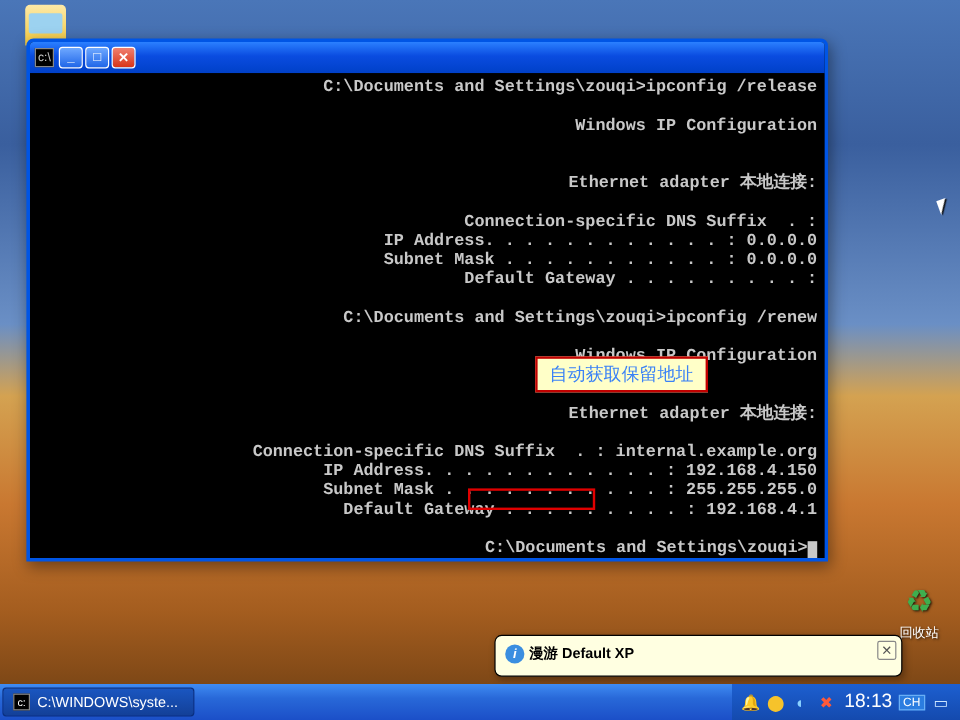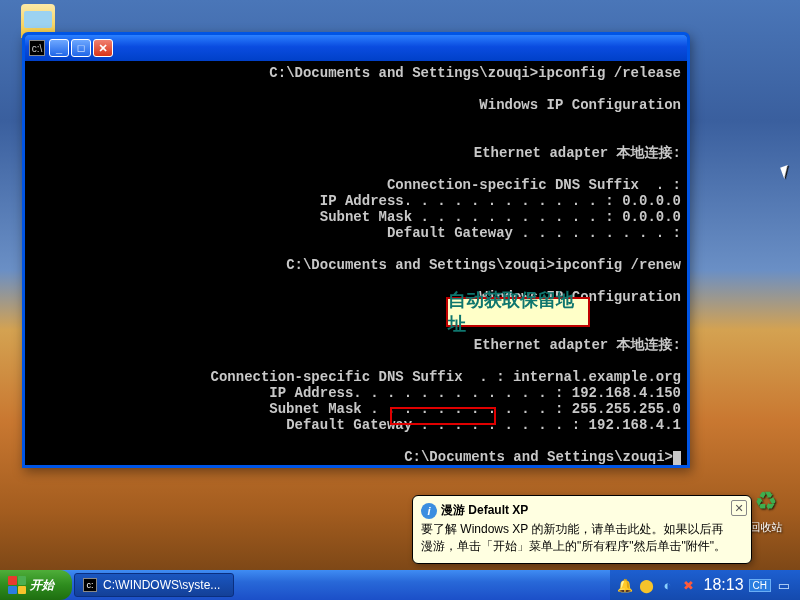--- a/index.html
+++ b/index.html
@@ -40,21 +40,21 @@
   color:#c8c8c8; padding:4px 6px; white-space:pre; overflow:hidden; font-weight:bold;text-align:right;
 }
 .cursor { display:inline-block; width:8px; height:14px; background:#c8c8c8; vertical-align:text-bottom; animation:bl 1s steps(1) infinite;}
 @keyframes bl{50%{opacity:0}}
 
 
 .annot-box {
   position:absolute; top:297px; left:446px; width:144px; height:30px;
   background:#ffffc8; border:2px solid #c00000;
   display:flex;align-items:center;justify-content:center;
-  font-size:18px; font-weight:bold; color:#0f766e; font-family:"SimSun","Microsoft YaHei";
+  font-size:15px; font-weight:normal; color:#3b82f6; font-family:"SimSun","Microsoft YaHei";
 }
 .red-rect {
   position:absolute; border:2px solid #e00000; background:transparent;
 }
 .red-rect.r1 { top:407px; left:390px; width:106px; height:18px; }
 
 
 .balloon {
   position:absolute; right:48px; bottom:36px; width:340px;
   background:#ffffe1; border:1px solid #000; border-radius:6px;
@@ -140,33 +140,23 @@
   <span>自动获取保留地址</span>
 </div>
 <div class="red-rect r1"></div>
 
 <div class="balloon">
   <div class="bclose">✕</div>
   <div class="btitle">
     <span class="info-i">i</span>
     <span>漫游 Default XP</span>
   </div>
-  <div style="line-height:1.4">要了解 Windows XP 的新功能，请单击此处。如果以后再漫游，单击「开始」菜单上的"所有程序"然后单击"附件"。</div>
 </div>
 
 <div class="taskbar">
-  <div class="start">
-    <div class="logo">
-        <span class="lq"></span>
-        <span class="lw"></span>
-        <span class="le"></span>
-        <span class="lr"></span>
-      </div>
-    <span>开始</span>
-  </div>
   <div class="task-item">
     <div class="tico2">c:</div>
     <span>C:\WINDOWS\syste...</span>
   </div>
   <div class="tray">
     <div class="tray-ico">🔔</div>
     <div class="tray-ico" style="color:#f6c32b">⬤</div>
     <div class="tray-ico" style="color:#8ad1ff">◐</div>
     <div class="tray-ico" style="color:#ff5a3a">✖</div>
     <div class="clock">18:13</div>

